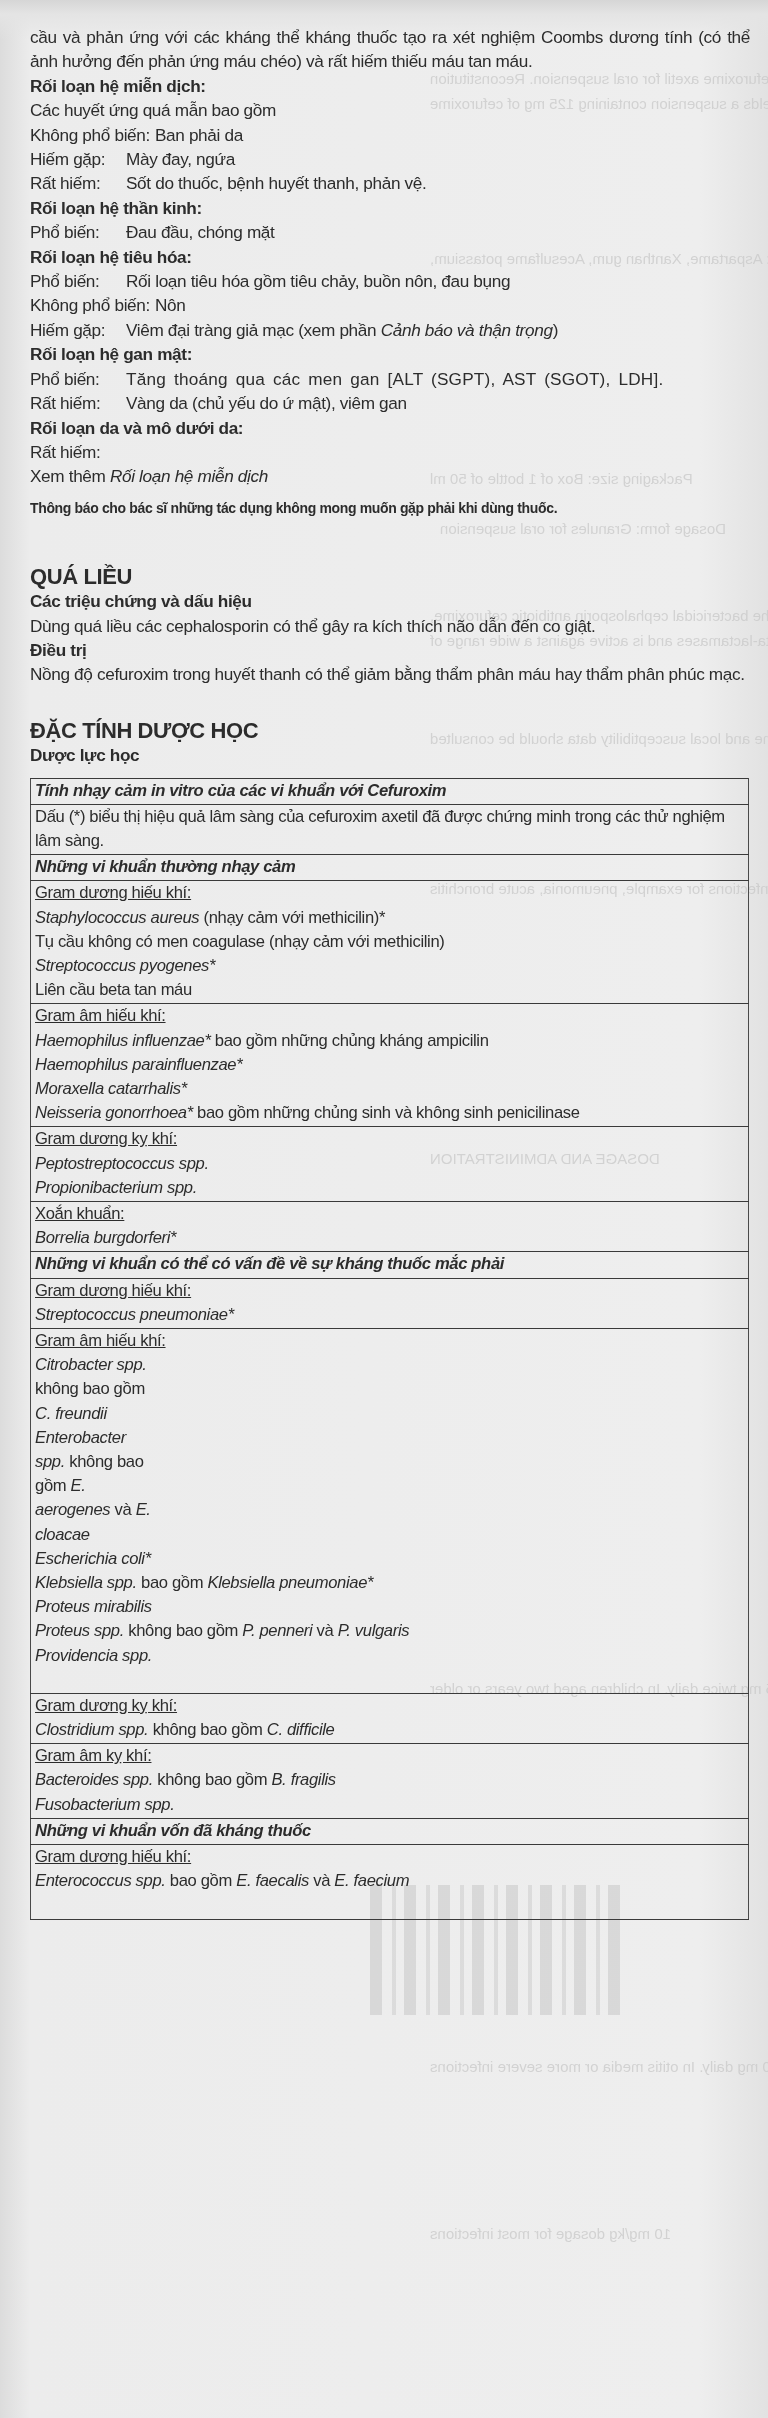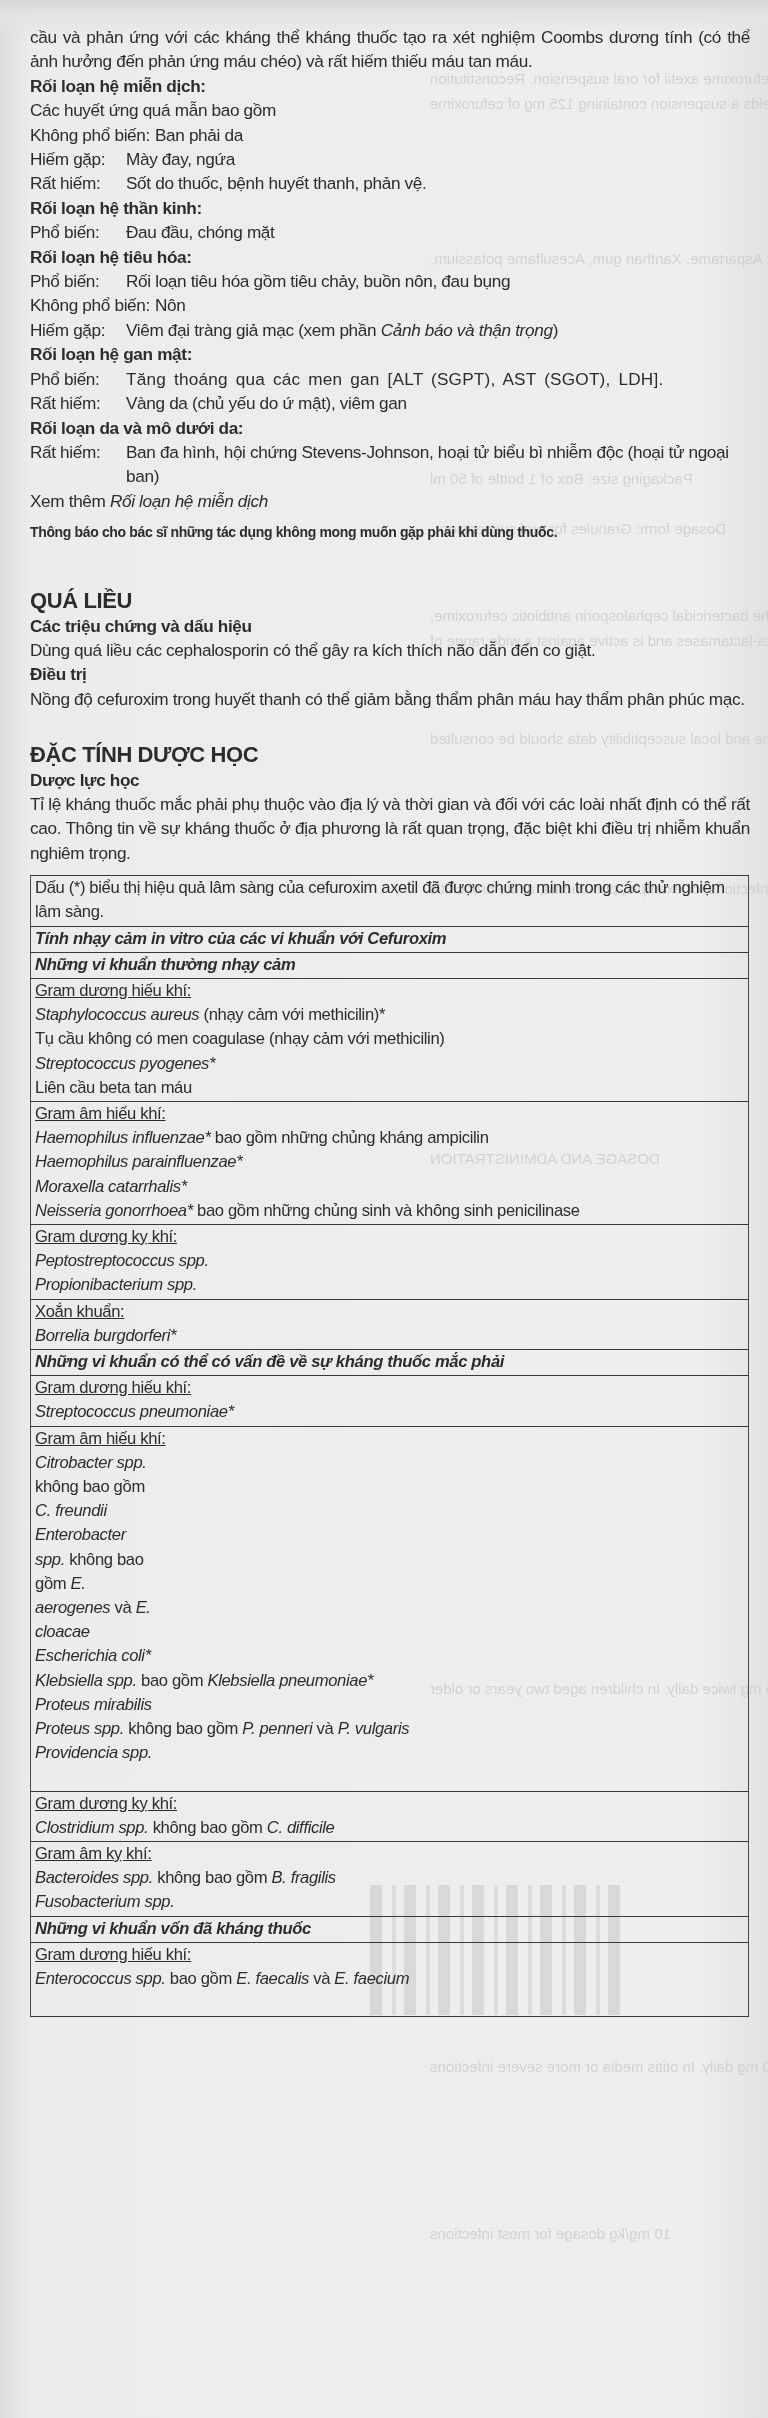--- a/index.html
+++ b/index.html
@@ -126,47 +126,45 @@
       <span class="val spaced" style="text-align:justify; text-align-last:left;">Tăng thoáng qua các men gan [ALT (SGPT), AST (SGOT), LDH].</span>
     </div>
     <div class="row">
       <span class="lbl">Rất hiếm:</span>
       <span class="val">Vàng da (chủ yếu do ứ mật), viêm gan</span>
     </div>
 
     <p class="h-sub">Rối loạn da và mô dưới da:</p>
     <div class="row">
       <span class="lbl">Rất hiếm:</span>
-      <span class="val">Ban đa hình, hội chứng Stevens-Johnson, hoại tử biểu bì nhiễm độc (hoại tử ngoại ban)</span>
     </div>
     <p class="para"><span>Xem thêm </span><i>Rối loạn hệ miễn dịch</i></p>
 
     <p class="para bold" style="margin-top:6px; font-size:14px; line-height:26px;">Thông báo cho bác sĩ những tác dụng không mong muốn gặp phải khi dùng thuốc.</p>
 
     <div class="gap-lg"></div>
 
     <p class="section-title">QUÁ LIỀU</p>
     <p class="h-sub">Các triệu chứng và dấu hiệu</p>
     <p class="para">Dùng quá liều các cephalosporin có thể gây ra kích thích não dẫn đến co giật.</p>
     <p class="h-sub">Điều trị</p>
     <p class="para">Nồng độ cefuroxim trong huyết thanh có thể giảm bằng thẩm phân máu hay thẩm phân phúc mạc.</p>
 
     <div class="gap-md"></div>
 
     <p class="section-title">ĐẶC TÍNH DƯỢC HỌC</p>
     <p class="h-sub">Dược lực học</p>
-    <p class="para">Tỉ lệ kháng thuốc mắc phải phụ thuộc vào địa lý và thời gian và đối với các loài nhất định có thể rất cao. Thông tin về sự kháng thuốc ở địa phương là rất quan trọng, đặc biệt khi điều trị nhiễm khuẩn nghiêm trọng.</p>
 
     <table class="sens">
       <tbody>
           <tr>
+            <td class="t-head">Tính nhạy cảm in vitro của các vi khuẩn với Cefuroxim</td>
+          </tr>
+      <tr>
             <td>Dấu (*) biểu thị hiệu quả lâm sàng của cefuroxim axetil đã được chứng minh trong các thử nghiệm lâm sàng.</td>
-          </tr>
-      <tr>
-            <td class="t-head">Tính nhạy cảm in vitro của các vi khuẩn với Cefuroxim</td>
           </tr>
 
       <tr>
             <td class="t-head">Những vi khuẩn thường nhạy cảm</td>
           </tr>
       <tr>
             <td>
         <div class="t-grp">Gram dương hiếu khí:</div>
         <div><i>Staphylococcus aureus</i><span> (nhạy cảm với methicilin)*</span></div>
         <div><span>Tụ cầu không có men coagulase (nhạy cảm với methicilin)</span></div>

